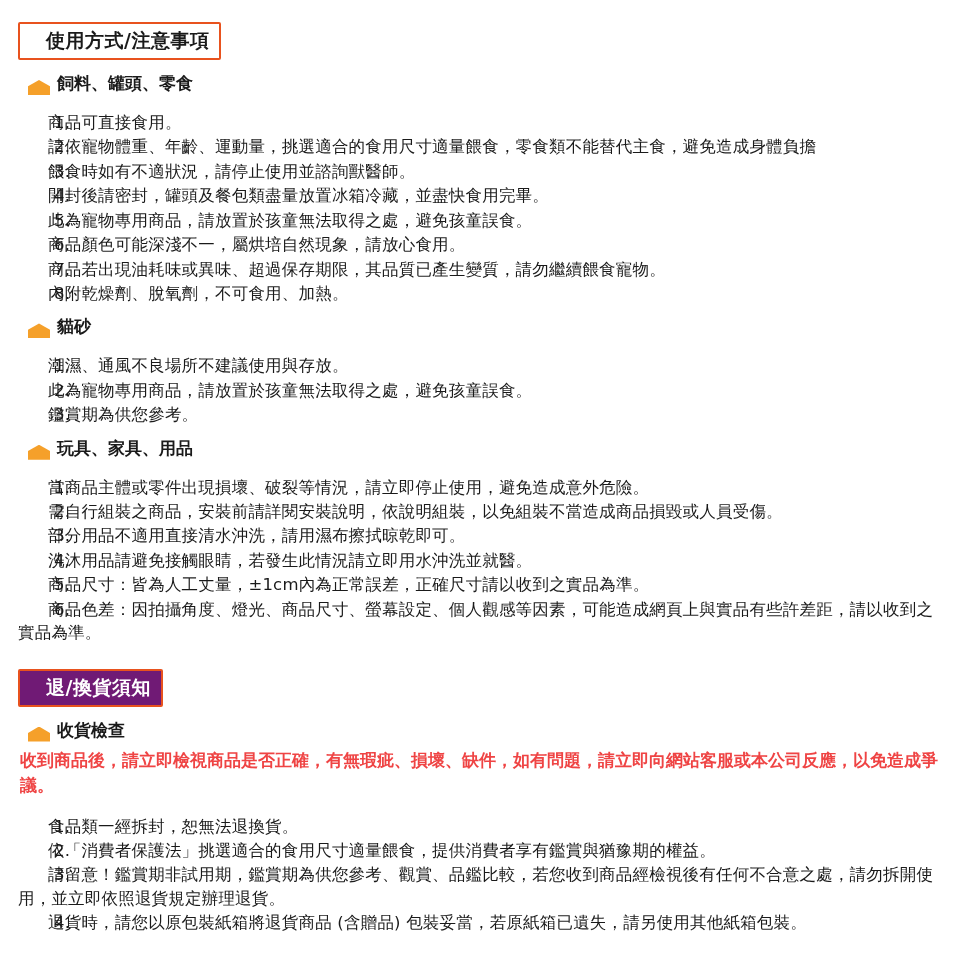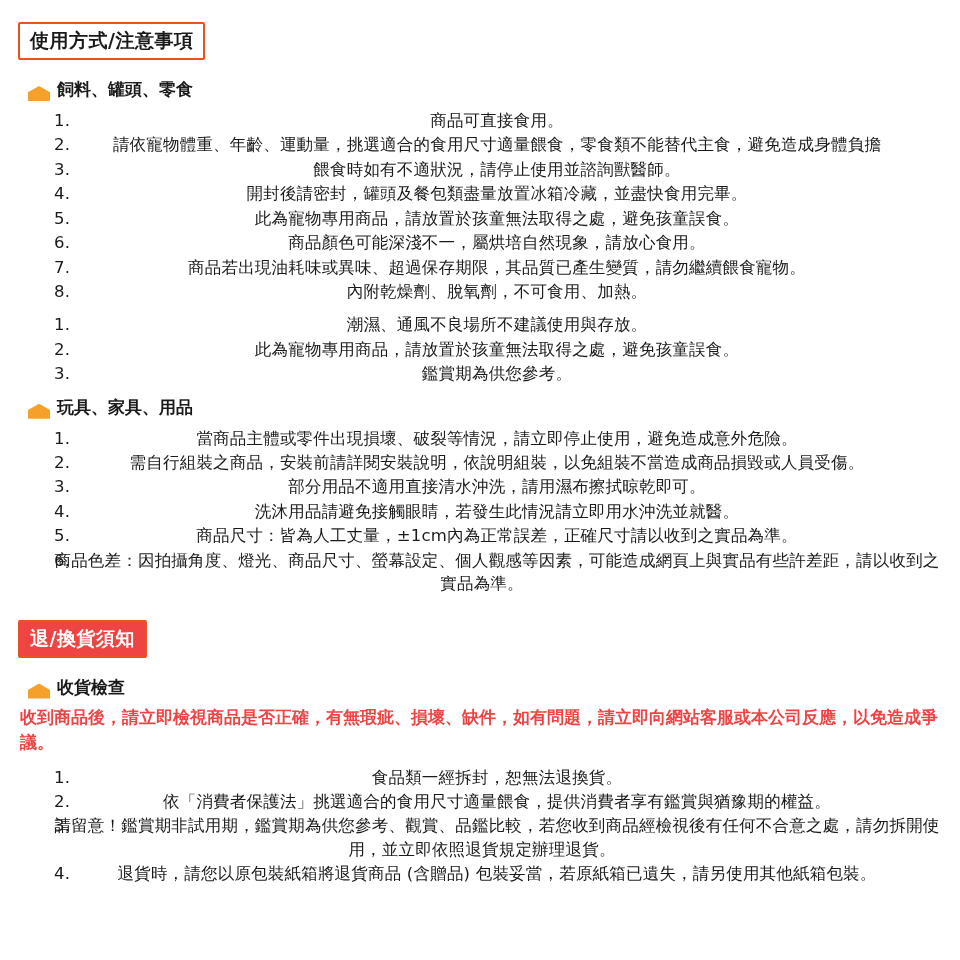--- a/index.html
+++ b/index.html
@@ -24,27 +24,27 @@
 
   
   .section-bar {
     display: inline-block;
     background: #ffffff;
     border: 2px solid #e8521e;
     color: #1a1a1a;
     font-size: 19px;
     font-weight: bold;
     line-height: 1;
-    padding: 7px 10px 8px 10px;
+    padding: 7px 10px 8px 26px;
     border-radius: 2px;
-    margin: 0 0 14px 0;
+    margin: 0 0 8px 0;
     letter-spacing: 0.5px;
   }
   .section-bar.filled {
-    background: #ef4444;
+    background: #701a75;
     border-color: #e8521e;
     color: #ffffff;
   }
 
   
   .sub-head {
     display: flex;
     align-items: flex-end;
     gap: 7px;
     margin: 4px 0 6px 10px;
@@ -56,24 +56,23 @@
     width: 22px;
     height: 15px;
     background: #f5a02a;
     display: inline-block;
     flex: none;
     clip-path: polygon(50% 0%, 100% 42%, 100% 100%, 0% 100%, 0% 42%);
   }
 
   ol.items {
     list-style: none;
-    margin: 8px 0 10px 0;
+    margin: 16px 0 10px 0;
     padding: 0;
     counter-reset: li;
-    text-align: center;
   }
   ol.items > li {
     position: relative;
     font-size: 16.5px;
     line-height: 1.42;
     margin: 0 0 1px 0;
     padding-left: 30px;
     letter-spacing: 0.2px;
   }
   ol.items > li::before {
@@ -119,20 +118,24 @@
     <li>商品可直接食用。</li>
     <li>請依寵物體重、年齡、運動量，挑選適合的食用尺寸適量餵食，零食類不能替代主食，避免造成身體負擔</li>
     <li>餵食時如有不適狀況，請停止使用並諮詢獸醫師。</li>
     <li>開封後請密封，罐頭及餐包類盡量放置冰箱冷藏，並盡快食用完畢。</li>
     <li>此為寵物專用商品，請放置於孩童無法取得之處，避免孩童誤食。</li>
     <li>商品顏色可能深淺不一，屬烘培自然現象，請放心食用。</li>
     <li>商品若出現油耗味或異味、超過保存期限，其品質已產生變質，請勿繼續餵食寵物。</li>
     <li>內附乾燥劑、脫氧劑，不可食用、加熱。</li>
   </ol>
 
+  <div class="sub-head">
+    <span class="marker"></span>
+    <span>貓砂</span>
+  </div>
   <ol class="items flush">
     <li>潮濕、通風不良場所不建議使用與存放。</li>
     <li>此為寵物專用商品，請放置於孩童無法取得之處，避免孩童誤食。</li>
     <li>鑑賞期為供您參考。</li>
   </ol>
 
   <div class="sub-head">
     <span class="marker"></span>
     <span>玩具、家具、用品</span>
   </div>

